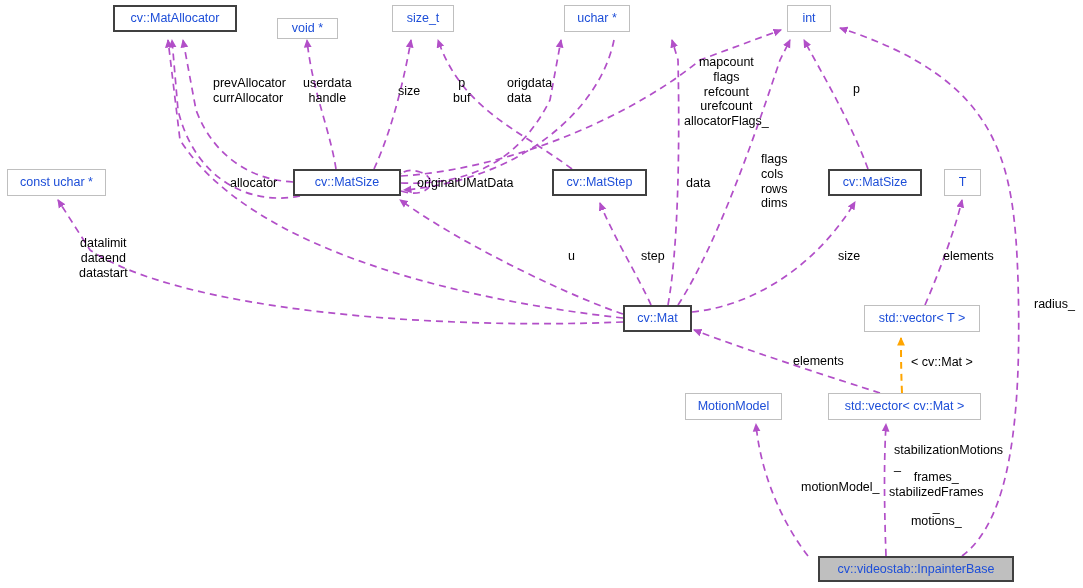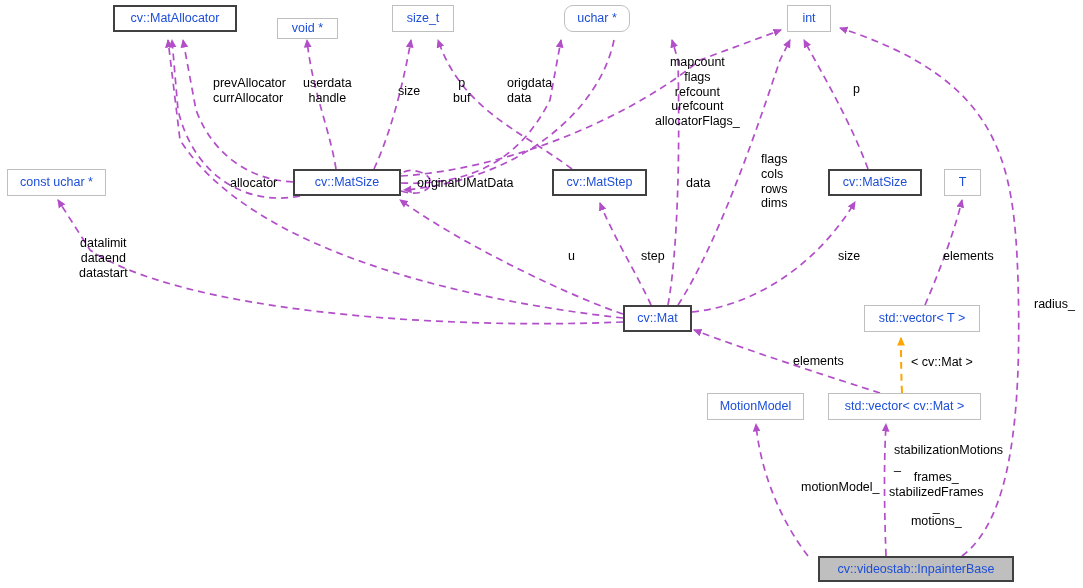--- a/index.html
+++ b/index.html
@@ -83,59 +83,59 @@
       <path d="M902,393 C901,370 901,355 901,338" marker-end="url(#aho)"></path>
     </g>
   </svg>
 
   <div class="node thick" style="left:113px;top:5px;width:124px;height:27px;">cv::MatAllocator</div>
 
   <div class="node thin" style="left:277px;top:18px;width:61px;height:21px;">void *</div>
 
   <div class="node thin" style="left:392px;top:5px;width:62px;height:27px;">size_t</div>
 
-  <div class="node thin" style="left:564px;top:5px;width:66px;height:27px;border-radius:9px;">uchar *</div>
+  <div class="node thin" style="left:564px;top:5px;width:66px;height:27px;">uchar *</div>
 
   <div class="node thin" style="left:787px;top:5px;width:44px;height:27px;">int</div>
 
   <div class="node thin" style="left:7px;top:169px;width:99px;height:27px;">const uchar *</div>
 
   <div class="node thick" style="left:293px;top:169px;width:108px;height:27px;">cv::MatSize</div>
 
   <div class="node thick" style="left:552px;top:169px;width:95px;height:27px;">cv::MatStep</div>
 
   <div class="node thick" style="left:828px;top:169px;width:94px;height:27px;">cv::MatSize</div>
 
   <div class="node thin" style="left:944px;top:169px;width:37px;height:27px;">T</div>
 
   <div class="node thick" style="left:623px;top:305px;width:69px;height:27px;">cv::Mat</div>
 
   <div class="node thin" style="left:864px;top:305px;width:116px;height:27px;">std::vector&lt; T &gt;</div>
 
-  <div class="node thin" style="left:707px;top:393px;width:97px;height:27px;">MotionModel</div>
+  <div class="node thin" style="left:685px;top:393px;width:97px;height:27px;">MotionModel</div>
 
   <div class="node thin" style="left:828px;top:393px;width:153px;height:27px;">std::vector&lt; cv::Mat &gt;</div>
 
   <div class="node current" style="left:794px;top:556px;width:196px;height:26px;">cv::videostab::InpainterBase</div>
 
   <div class="elabel l" style="left:213px;top:76px;">prevAllocator
 currAllocator</div>
 
   <div class="elabel" style="left:303px;top:76px;">userdata
 handle</div>
 
   <div class="elabel l" style="left:398px;top:84px;">size</div>
 
   <div class="elabel" style="left:453px;top:76px;">p
 buf</div>
 
   <div class="elabel l" style="left:507px;top:76px;">origdata
 data</div>
 
-  <div class="elabel" style="left:655px;top:55px;">mapcount
+  <div class="elabel" style="left:684px;top:55px;">mapcount
 flags
 refcount
 urefcount
 allocatorFlags_</div>
 
   <div class="elabel l" style="left:853px;top:82px;">p</div>
 
   <div class="elabel l" style="left:230px;top:176px;">allocator</div>
 
   <div class="elabel l" style="left:417px;top:176px;">originalUMatData</div>

